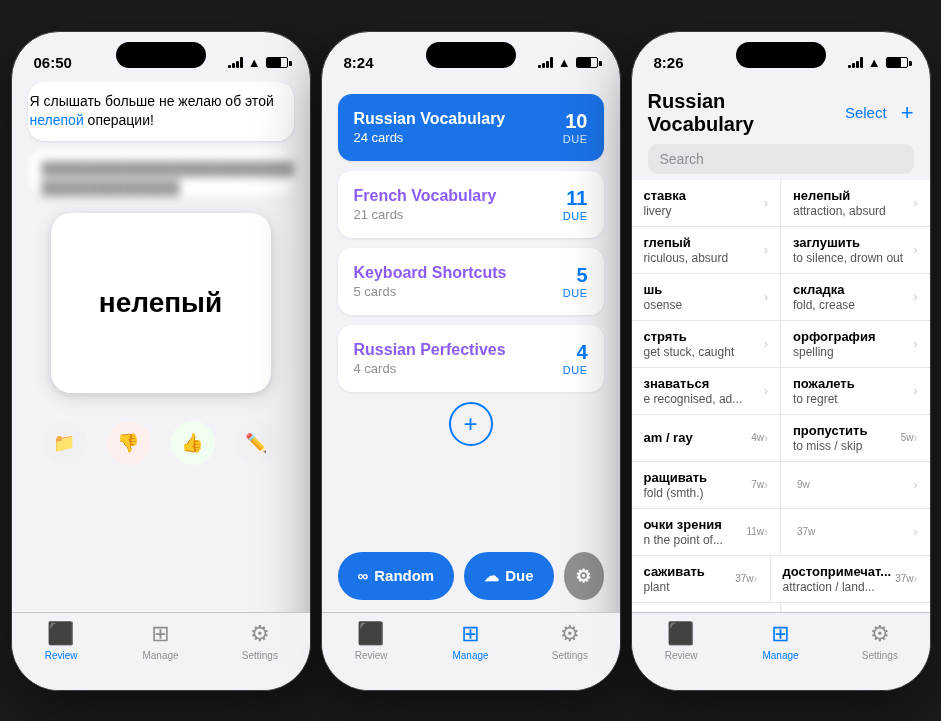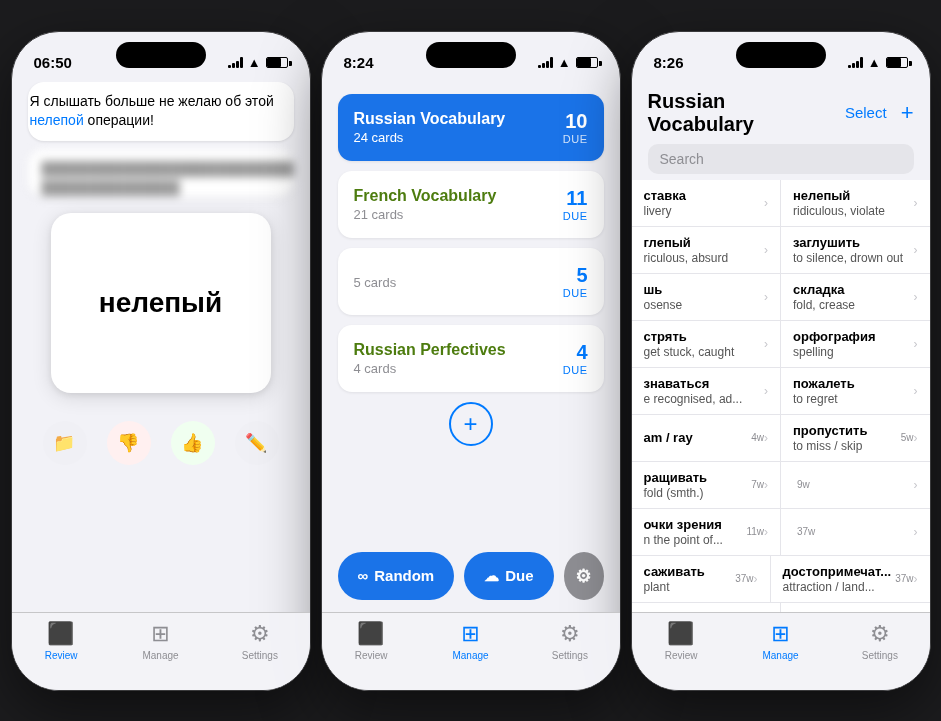--- a/index.html
+++ b/index.html
@@ -187,21 +187,21 @@
       align-items: center;
       box-shadow: 0 1px 3px rgba(0,0,0,0.08);
     }
     .deck-card.active-deck {
       background: #1a73e8;
     }
     .deck-card.active-deck .deck-name,
     .deck-card.active-deck .deck-count { color: white; }
     .deck-card.active-deck .deck-due-count { color: white; }
     .deck-card.active-deck .deck-due-label { color: rgba(255,255,255,0.8); }
-    .deck-info .deck-name { font-size: 16px; font-weight: 600; color: #4d7c0f; }
+    .deck-info .deck-name { font-size: 16px; font-weight: 600; color: #8b5cf6; }
     .deck-info .deck-count { font-size: 13px; color: #8e8e93; margin-top: 2px; }
     .deck-due { text-align: right; }
     .deck-due-count { font-size: 20px; font-weight: 700; color: #007aff; }
     .deck-due-label { font-size: 11px; color: #007aff; text-transform: uppercase; letter-spacing: 0.5px; }
     .add-deck-btn {
       width: 44px;
       height: 44px;
       border-radius: 50%;
       border: 2px solid #007aff;
       display: flex;
@@ -399,20 +399,21 @@
             <div class="deck-count">21 cards</div>
           </div>
           <div class="deck-due">
             <div class="deck-due-count">11</div>
             <div class="deck-due-label" style="color:#007aff;">DUE</div>
           </div>
         </div>
 
         <div class="deck-card">
           <div class="deck-info">
+            <div class="deck-name">Keyboard Shortcuts</div>
             <div class="deck-count">5 cards</div>
           </div>
           <div class="deck-due">
             <div class="deck-due-count">5</div>
             <div class="deck-due-label" style="color:#007aff;">DUE</div>
           </div>
         </div>
 
         <div class="deck-card">
           <div class="deck-info">
@@ -493,21 +494,21 @@
         <div class="vocab-cell">
           <div class="vocab-cell-content">
             <div class="vocab-word">ставка</div>
             <div class="vocab-translation">livery</div>
           </div>
           <span class="chevron">›</span>
         </div>
         <div class="vocab-cell">
           <div class="vocab-cell-content">
             <div class="vocab-word">нелепый</div>
-            <div class="vocab-translation">ridiculous, violate</div>
+            <div class="vocab-translation">attraction, absurd</div>
           </div>
           <span class="chevron">›</span>
         </div>
       </div>
 
       <div class="vocab-row">
         <div class="vocab-cell">
           <div class="vocab-cell-content">
             <div class="vocab-word">глепый</div>
             <div class="vocab-translation">riculous, absurd</div>

